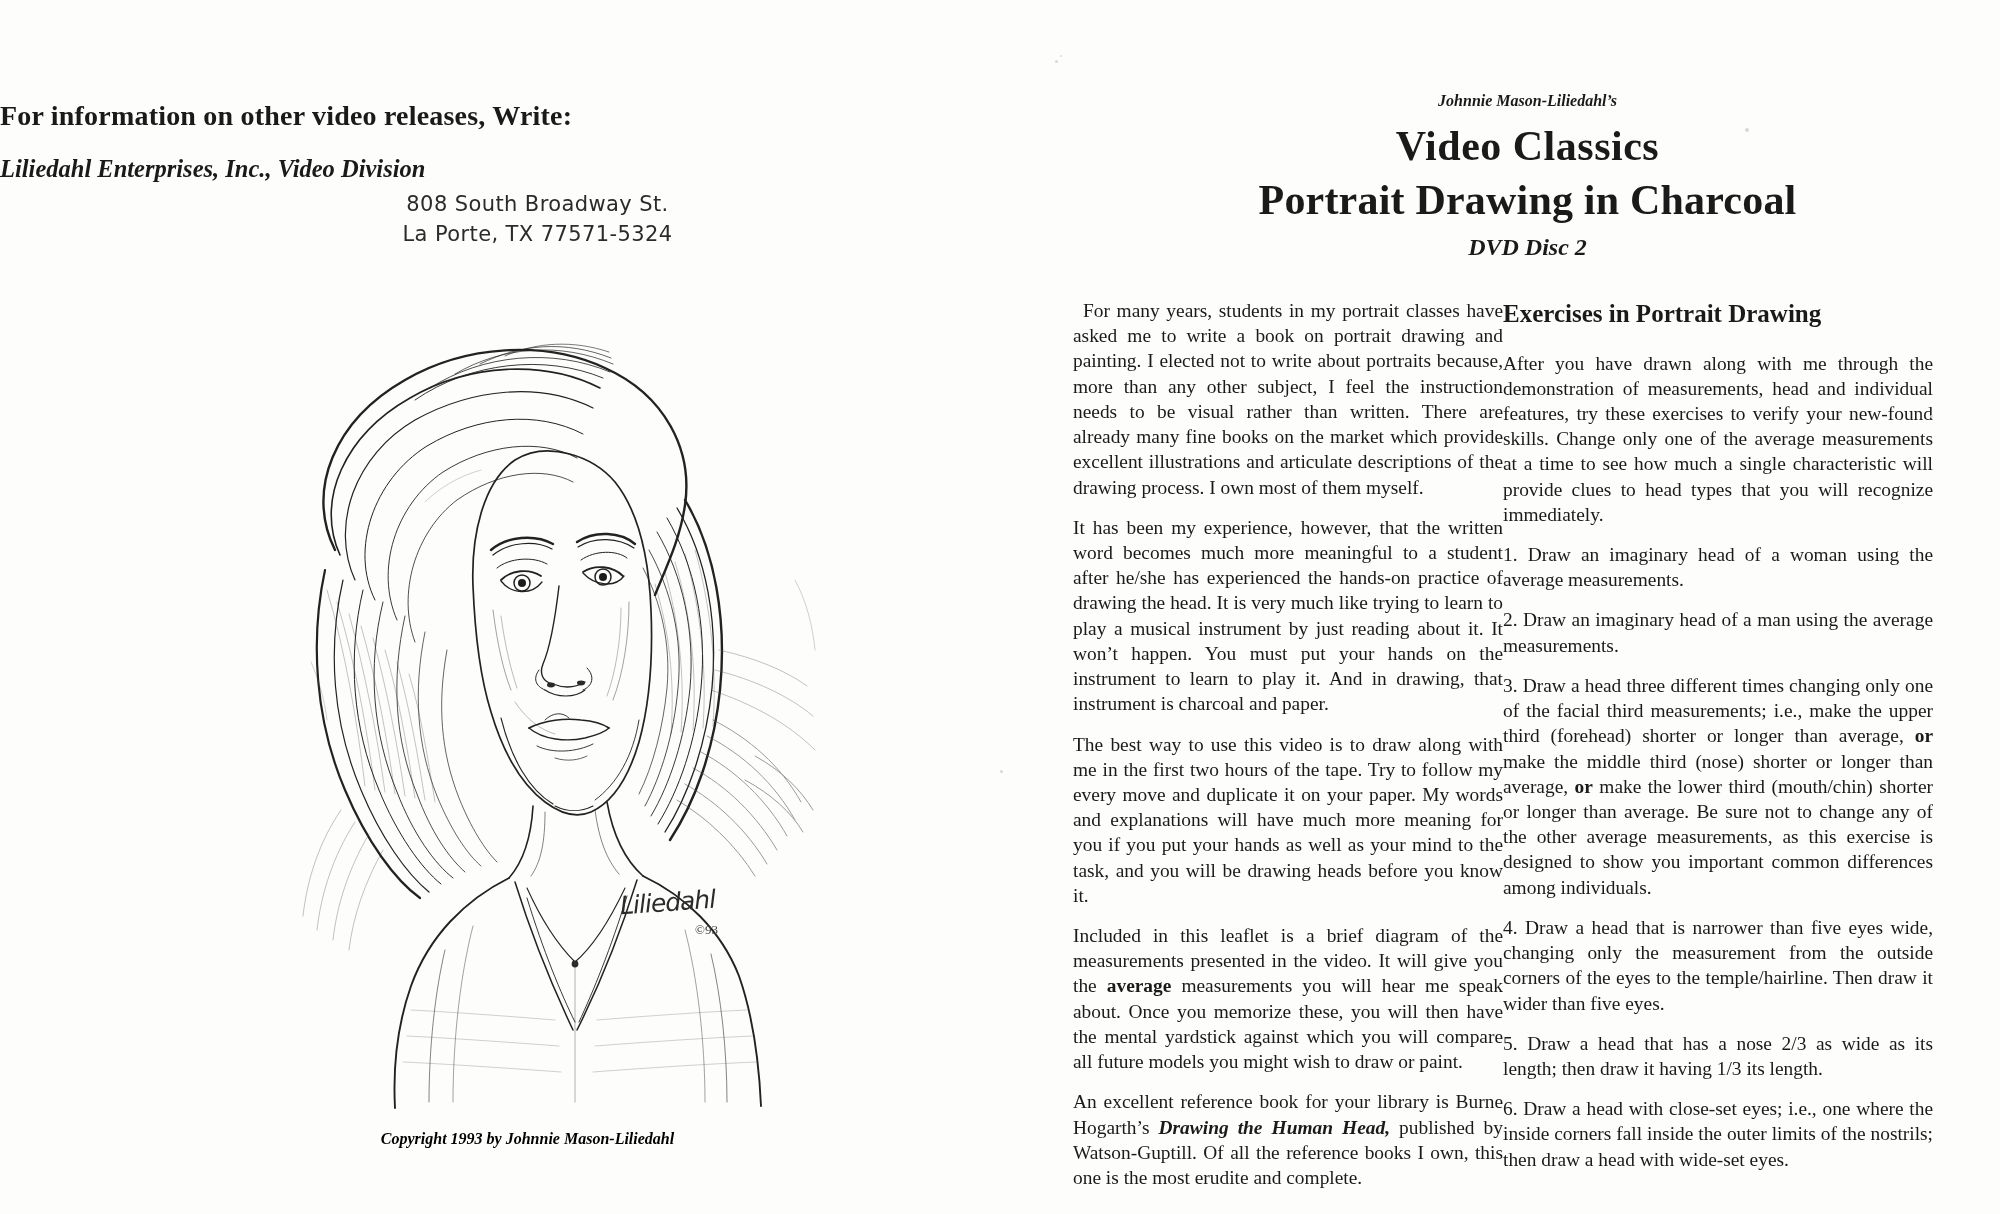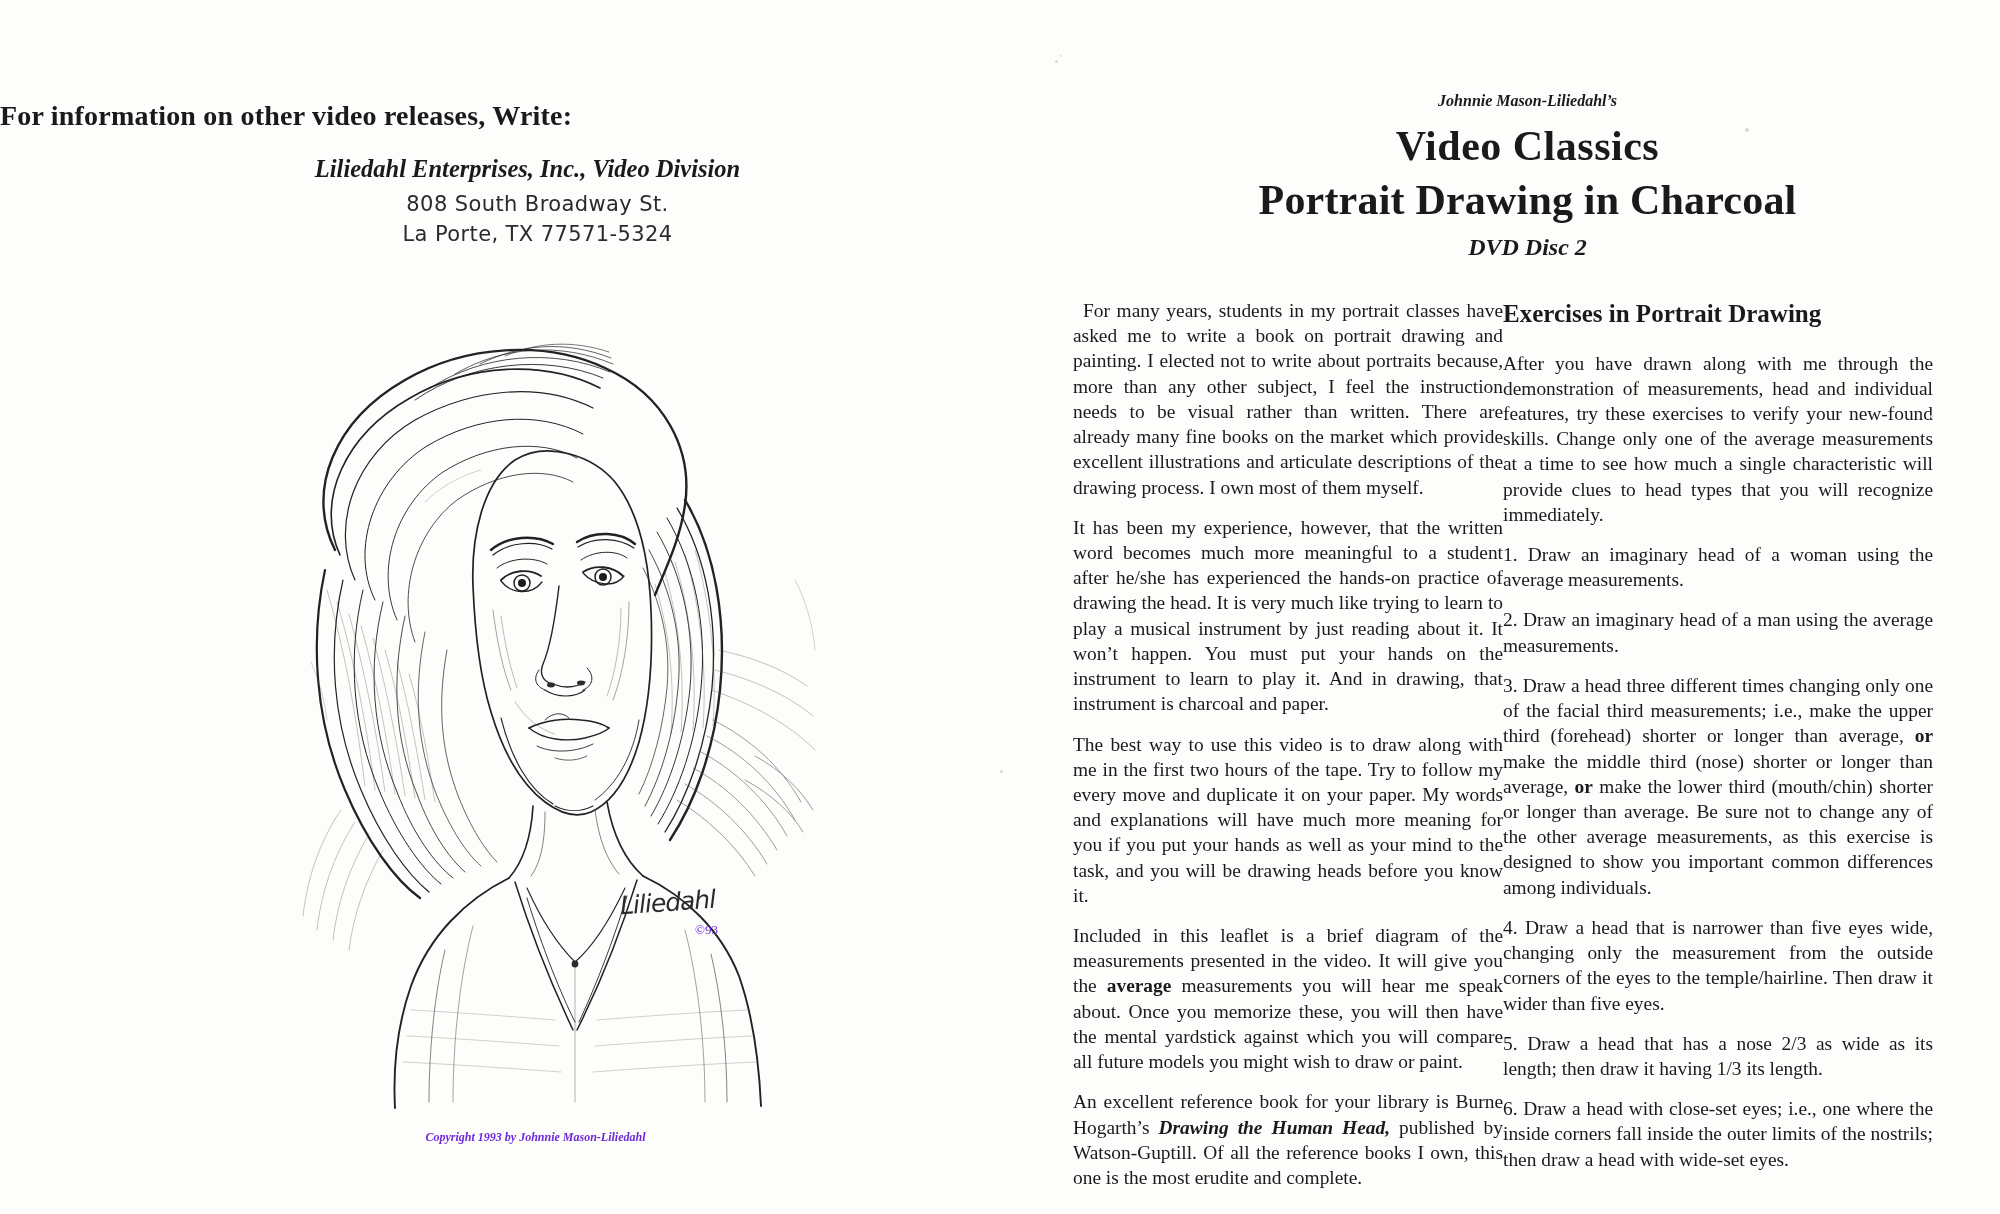--- a/index.html
+++ b/index.html
@@ -37,49 +37,49 @@
     text-align: left;
     font-weight: bold;
     font-size: 28px;
     letter-spacing: .2px;
   }
   .company {
     position: absolute;
     left: 0;
     top: 155px;
     width: 1055px;
-    text-align: center;
+    text-align: left;
     font-style: italic;
     font-weight: bold;
     font-size: 24.5px;
   }
   .addr1, .addr2 {
     position: absolute;
     left: 0;
     width: 1055px;
     text-align: center;
     font-family: "DejaVu Sans", sans-serif;
     font-size: 21px;
     color: #2b2b2b;
     letter-spacing: .4px;
     padding-left: 10px;
   }
   .addr1 { top: 192px; }
   .addr2 { top: 222px; }
 
   .copyright {
     position: absolute;
-    left: 8px;
+    left: 0;
     top: 1130px;
     width: 1055px;
     text-align: center;
     font-style: italic;
     font-weight: bold;
-    font-size: 12px;
-    color: #6d28d9;
+    font-size: 16px;
+    color: #000000;
   }
 
   
   .portrait {
     position: absolute;
     left: 215px;
     top: 250px;
     width: 640px;
     height: 860px;
   }
@@ -93,21 +93,21 @@
     font-style: italic;
     color: #2b2b2b;
     transform: rotate(-4deg);
     letter-spacing: -1px;
   }
   .sig-c {
     position: absolute;
     left: 480px;
     top: 672px;
     font-size: 13px;
-    color: #6d28d9;
+    color: #404040;
   }
 
   
   .right-panel {
     position: absolute;
     left: 1055px;
     top: 0;
     width: 945px;
     height: 1214px;
   }

